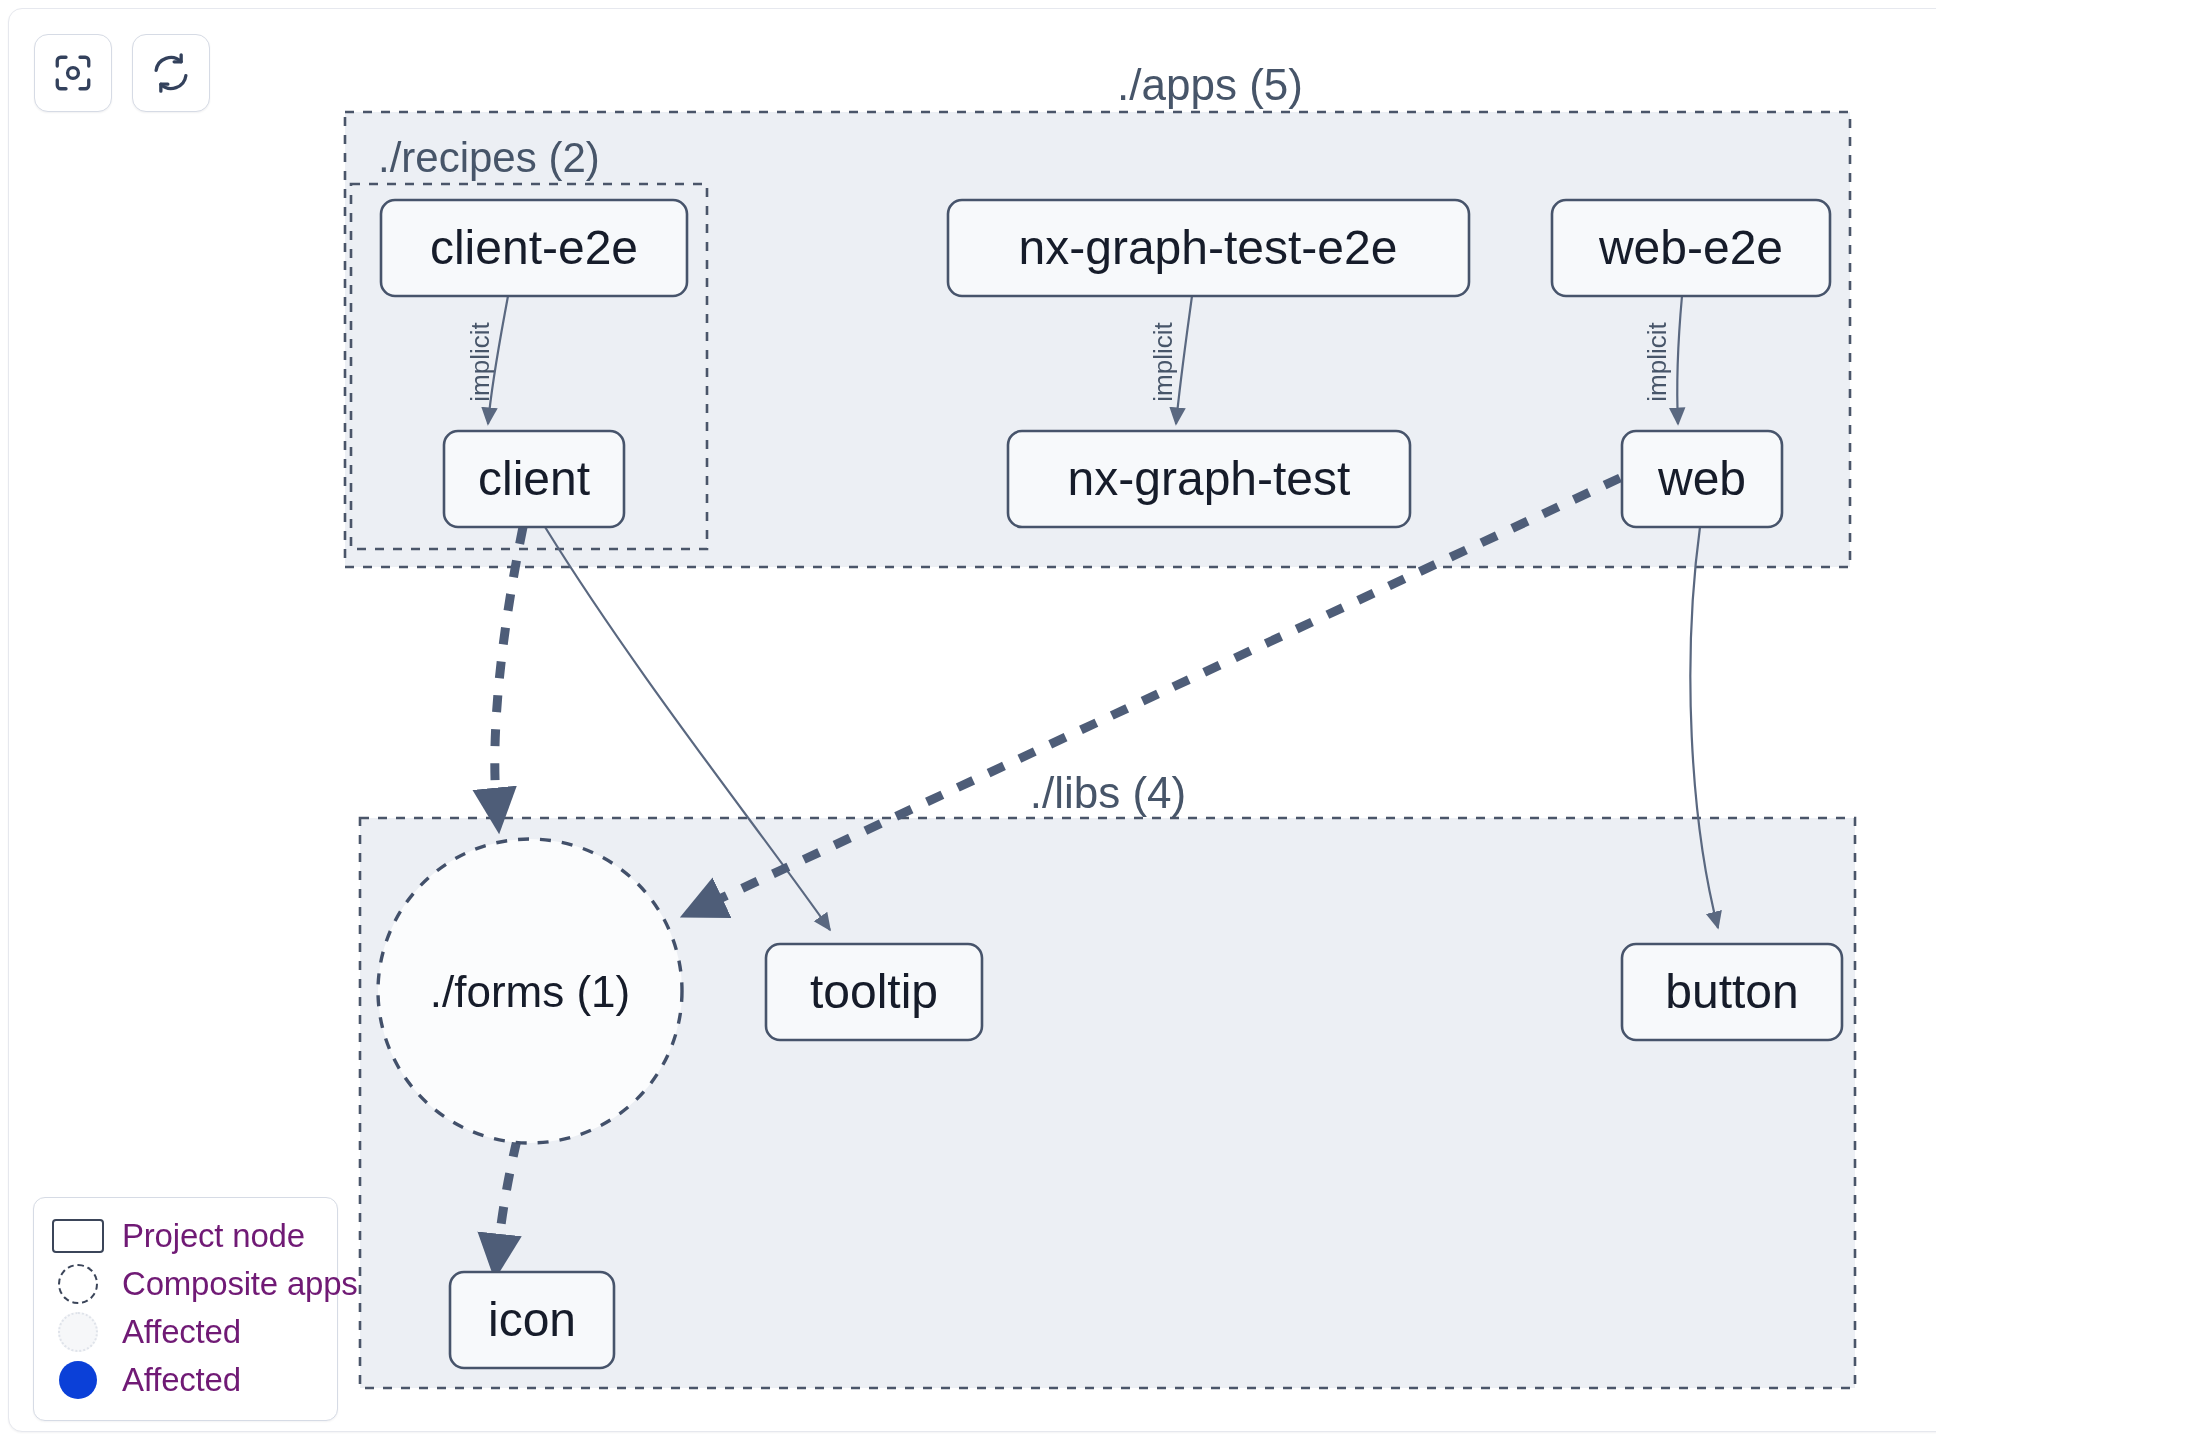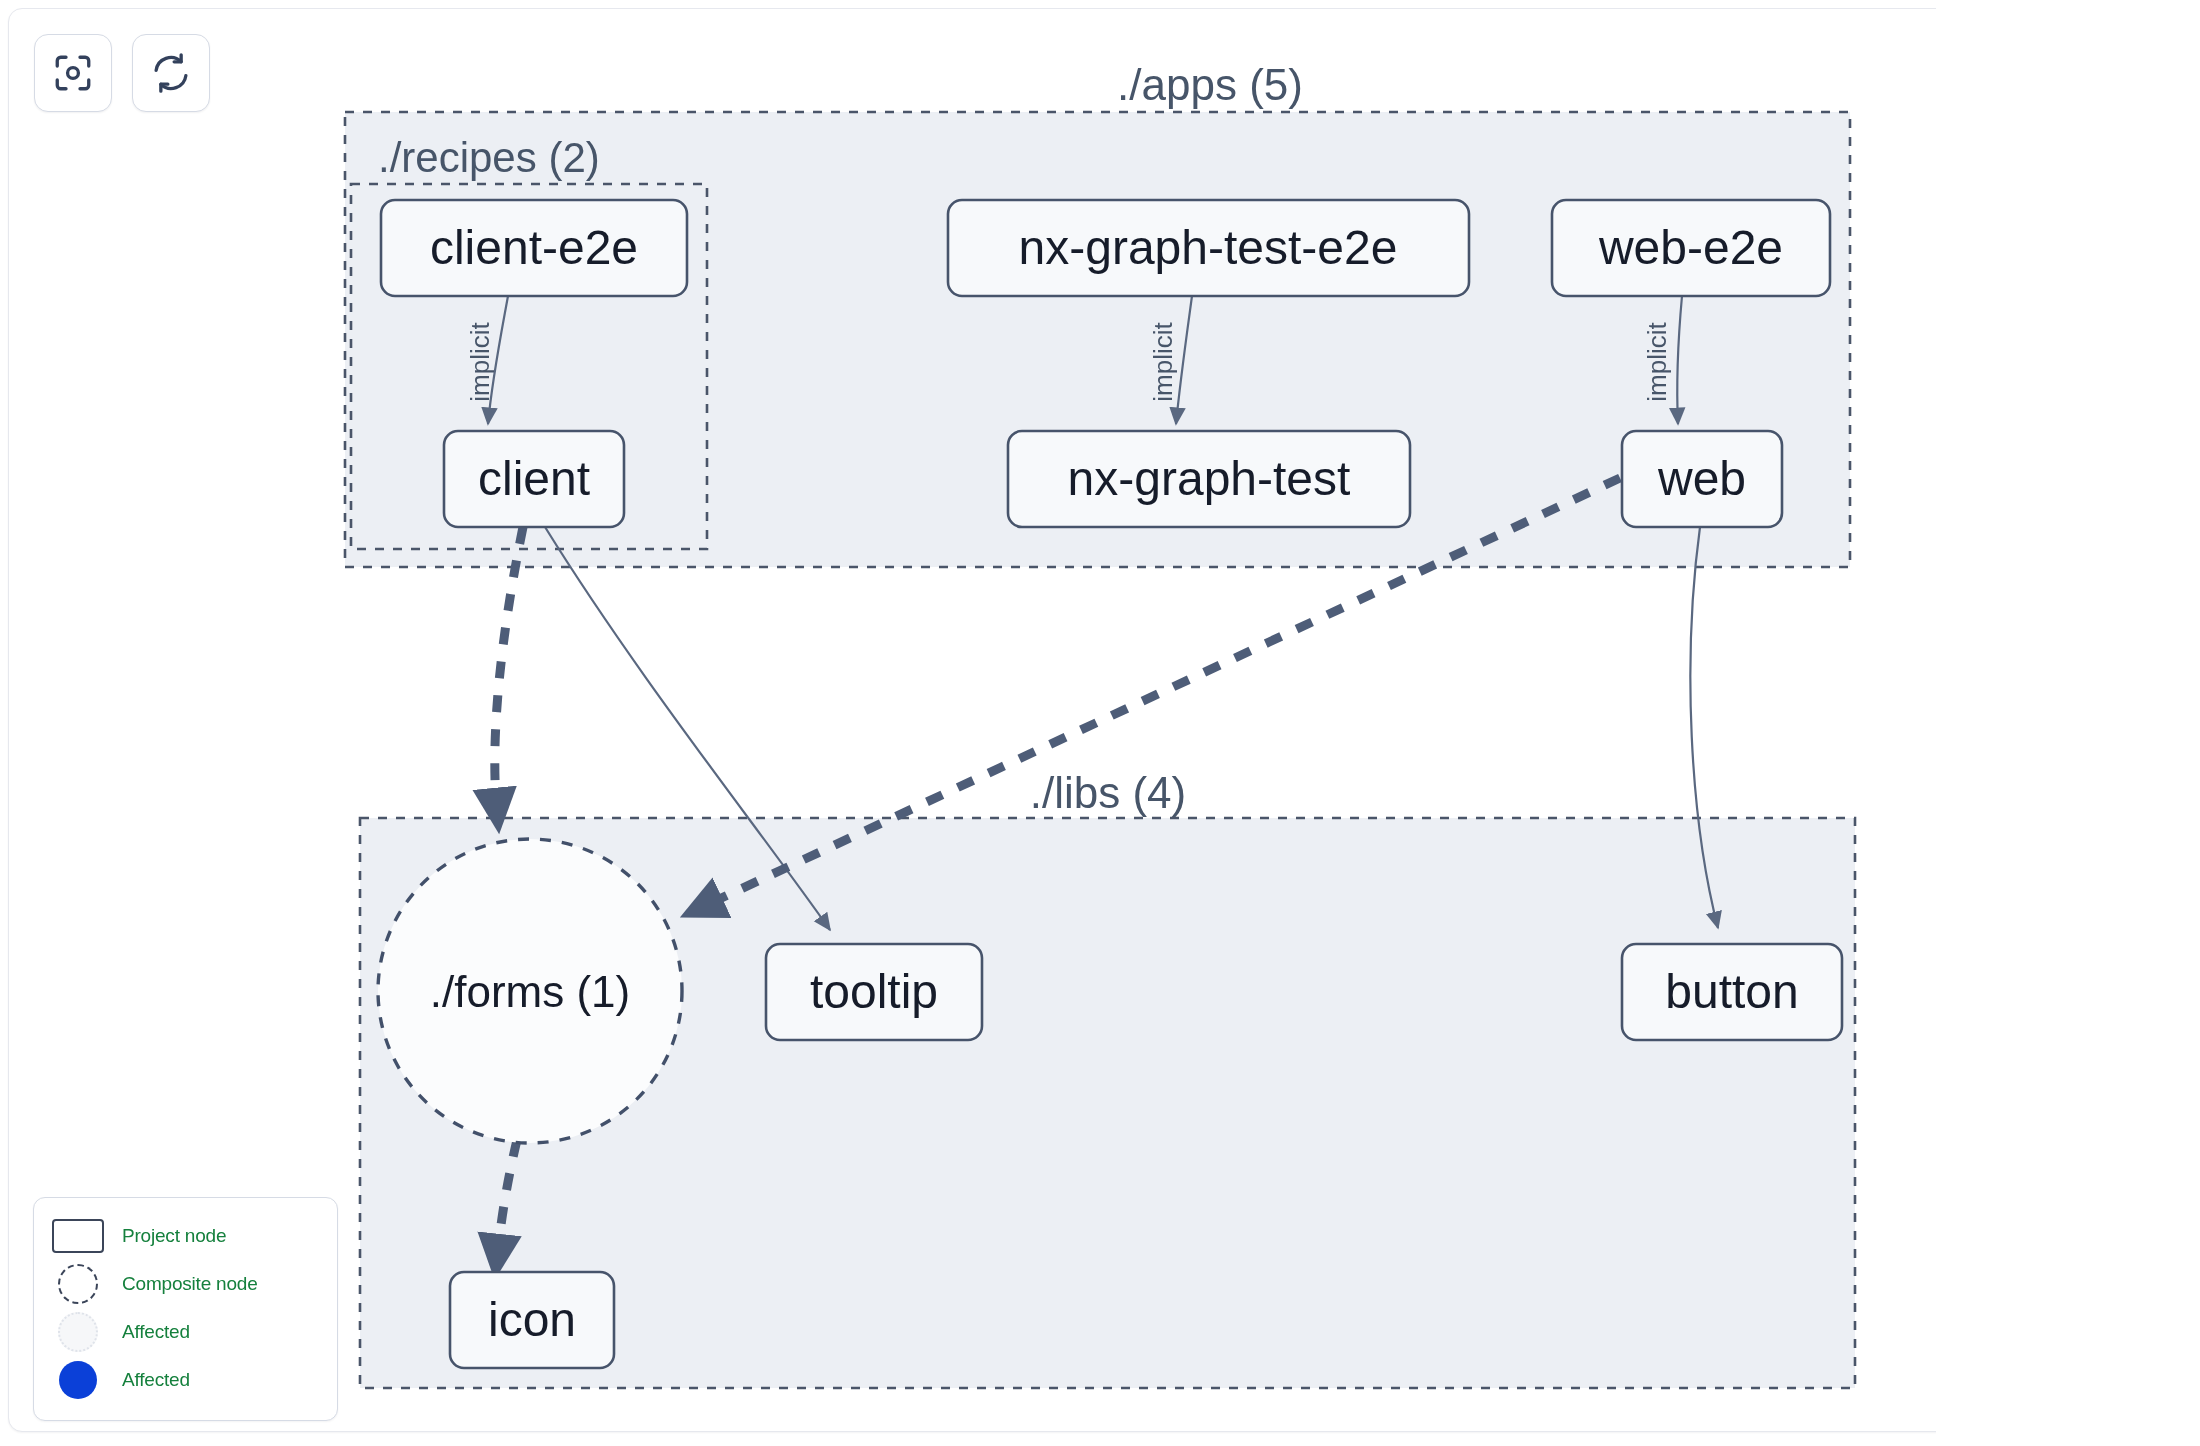--- a/index.html
+++ b/index.html
@@ -109,22 +109,22 @@
     border-radius: 50%;
     background: #f6f7f9;
   }
   .sw-touched-circle {
     width: 38px;
     height: 38px;
     border-radius: 50%;
     background: #0b40d8;
   }
   .legend-label {
-    font-size: 19px;
-    color: #15803d;
+    font-size: 33px;
+    color: #701a75;
     white-space: nowrap;
     letter-spacing: -0.2px;
   }
   .node-label-text, .group-label-text, .edge-label-text { user-select: none; }
 </style>
 </head>
 <body>
 
 <div id="app">
   <div class="canvas-card"></div>
@@ -258,21 +258,21 @@
     <div class="legend-row">
       <span class="legend-swatch">
         <span class="sw-rect"></span>
       </span>
       <span class="legend-label">Project node</span>
     </div>
     <div class="legend-row">
       <span class="legend-swatch">
         <span class="sw-dashed-circle"></span>
       </span>
-      <span class="legend-label">Composite node</span>
+      <span class="legend-label">Composite apps</span>
     </div>
     <div class="legend-row">
       <span class="legend-swatch">
         <span class="sw-affected-circle"></span>
       </span>
       <span class="legend-label">Affected</span>
     </div>
     <div class="legend-row">
       <span class="legend-swatch">
         <span class="sw-touched-circle"></span>

